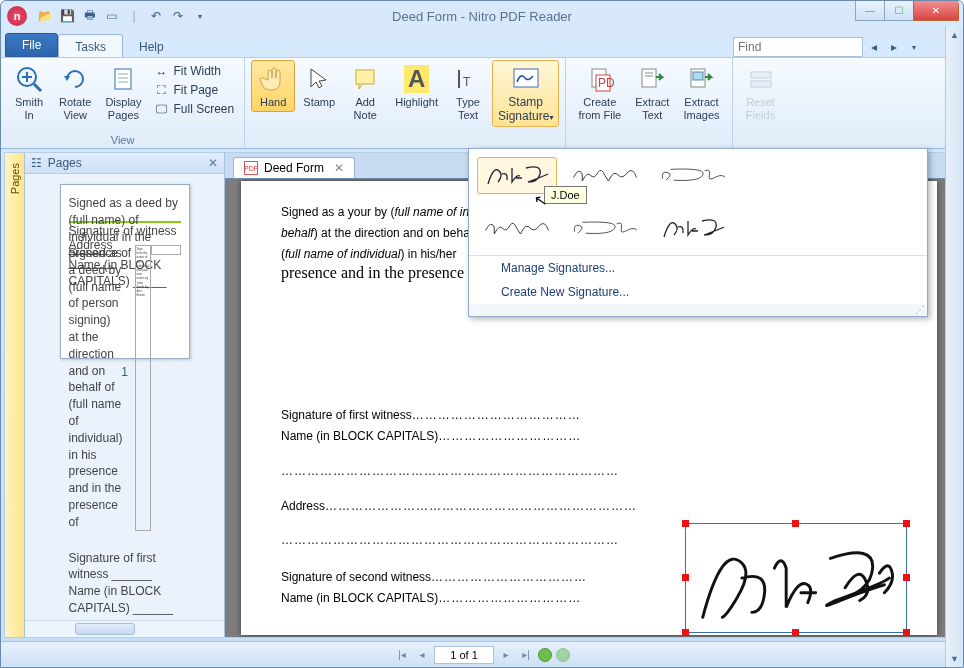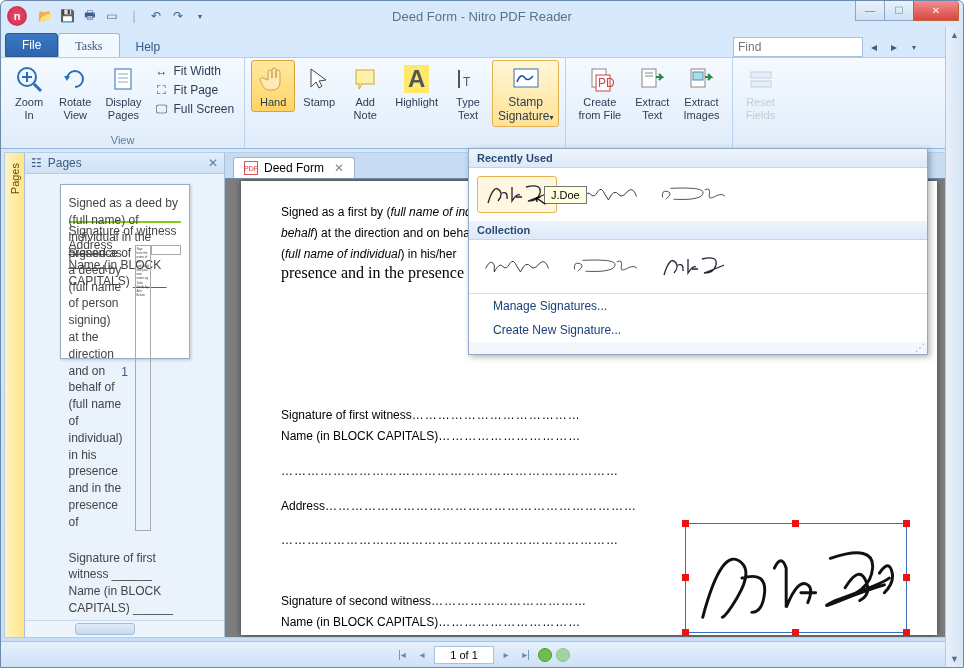--- a/index.html
+++ b/index.html
@@ -9,21 +9,21 @@
 .app-icon { width: 20px; height: 20px; background: radial-gradient(#f04d6b, #c12848); border-radius: 50%; display: flex; align-items: center; justify-content: center; color:#fff; font-weight: bold; font-size:11px; }
 .qat { display: flex; gap: 4px; margin-left: 10px; align-items: center; }
 .qat .qbtn { width: 18px; height: 18px; display:flex; align-items:center; justify-content:center; color:#3b5e8a; cursor:pointer; }
 .title { position: absolute; left: 0; right: 0; text-align: center; color: #5a728c; font-size: 13px; pointer-events:none; }
 .win-controls { position:absolute; right: 4px; top: 0; display: flex; }
 .wbtn { width: 30px; height: 20px; border: 1px solid #8aa7c6; border-top:none; background: linear-gradient(#e9f2fb,#cfe1f5); display:flex; align-items:center; justify-content:center; margin-left:-1px; font-size:10px; color:#4a6; }
 .wbtn.close { width: 46px; background: linear-gradient(#f28f8f,#d84545); border-color:#b63; border-top-right-radius:4px; color:#fff; }
 .tabrow { display:flex; align-items: flex-end; height: 26px; padding-left: 4px; }
 .filetab { background: linear-gradient(#3a79c4,#2e64aa); color:#fff; padding: 4px 16px; border-radius: 3px 3px 0 0; border:1px solid #2a5795; cursor:pointer; }
 .rtab { padding: 5px 16px 3px; color:#3b587d; cursor:pointer; }
-.rtab.active { background:#f2f8ff; border:1px solid #9db9d7; border-bottom:none; border-radius:3px 3px 0 0;font-family:Liberation Serif, serif; }
+.rtab.active { background:#f2f8ff; border:1px solid #9db9d7; border-bottom:none; border-radius:3px 3px 0 0; }
 .find { margin-left:auto; margin-right:40px; display:flex; align-items:center; gap:2px; }
 .find input { width: 130px; height: 20px; border:1px solid #a9c1dc; padding: 0 4px; color:#888; }
 .find .fbtn { width: 18px; height:18px; display:flex; align-items:center; justify-content:center; color:#3b5e8a; cursor:pointer; }
 .ribbon { background: linear-gradient(#f5faff,#e0ecfa); border-top:1px solid #b3cde8; border-bottom:1px solid #98b6d8; height: 92px; display:flex; position:relative; }
 .group { border-right:1px solid #bcd3eb; padding: 2px 6px 1px; display:flex; flex-direction:column; }
 .group-body { display:flex; flex:1; gap:2px; align-items:flex-start; }
 .group-label { text-align:center; color:#5d7a9c; font-size:11px; padding:1px 0; }
 .bigbtn { display:flex; flex-direction:column; align-items:center; justify-content:flex-start; padding:3px 6px; border-radius:3px; cursor:pointer; min-width:44px; }
 .bigbtn:hover, .bigbtn.active { background: linear-gradient(#fff7d7,#ffe294); border:1px solid #e6b24d; padding:2px 5px; }
 .bigbtn.selected { background: linear-gradient(#ffe8a0,#ffd465); border:1px solid #d9a33a; padding:2px 5px; }
@@ -75,21 +75,21 @@
 .zoom .slider { width:120px; height:4px; background:#b7cde6; position:relative; border-radius:2px; }
 .zoom .slider .sknob { position:absolute; left:38px; top:-5px; width:8px; height:14px; background:linear-gradient(#f2f8ff,#c7dbf2); border:1px solid #7fa0c6; border-radius:2px; }
 
 .dropdown { position:absolute; left:467px; top:147px; width:460px; background:#fff; border:1px solid #8fa9c7; box-shadow: 2px 2px 6px rgba(0,0,0,.3); z-index:100; }
 .dd-section { background: linear-gradient(#edf4fc,#dce9f8); padding:3px 8px; font-size:11px; color:#2a4a72; font-weight:bold; border-bottom:1px solid #c3d6ec; }
 .dd-row { display:flex; gap:8px; padding:8px; align-items:center; flex-wrap:wrap; }
 .sig-item { border:1px solid transparent; padding:2px 4px; cursor:pointer; }
 .sig-item.hover { border:1px solid #e6b24d; background:#fff7e0; border-radius:3px; }
 .sig-mini { width:70px; height:28px; }
 .dd-menu { border-top:1px solid #d3e0ef; }
-.dd-menuitem { padding:5px 24px; font-size:12px; color:#1a3f78; cursor:pointer; }
+.dd-menuitem { padding:5px 32px; font-size:12px; color:#1a3f78; cursor:pointer; }
 .dd-resize { text-align:right; padding:0 2px 1px 0; color:#8fa9c7; font-size:10px; background:#f3f7fc; }
 .tooltip { position:absolute; left:543px; top:185px; background:#ffffe1; border:1px solid #767676; padding:2px 6px; font-size:11px; z-index:101; }
 .cursor { position:absolute; left:533px; top:190px; z-index:102; font-size:16px; color:#000; pointer-events:none; transform: rotate(-10deg); }
 </style>
 </head>
 <body>
 
 <div class="window">
   <div class="titlebar">
     <div class="app-icon">n</div>
@@ -129,21 +129,21 @@
       <div class="group-body">
         <div class="bigbtn">
           <div class="ic">
               <svg width="28" height="28">
                 <circle cx="12" cy="12" r="9" fill="none" stroke="#2a6fb5" stroke-width="2"></circle>
                 <line x1="19" y1="19" x2="26" y2="26" stroke="#2a6fb5" stroke-width="3"></line>
                 <line x1="12" y1="7" x2="12" y2="17" stroke="#2a6fb5" stroke-width="2"></line>
                 <line x1="7" y1="12" x2="17" y2="12" stroke="#2a6fb5" stroke-width="2"></line>
               </svg>
             </div>
-          <div class="lbl" style="white-space:pre-line">Zoom
+          <div class="lbl" style="white-space:pre-line">Smith
 In</div>
         </div>
         <div class="bigbtn">
           <div class="ic">
               <svg width="28" height="28">
                 <path d="M6 14 A8 8 0 1 1 14 22" fill="none" stroke="#2a6fb5" stroke-width="2"></path>
                 <polygon points="3,11 9,11 6,16" fill="#2a6fb5"></polygon>
               </svg>
             </div>
           <div class="lbl" style="white-space:pre-line">Rotate
@@ -326,31 +326,31 @@
     <div class="docarea">
       <div class="doc-tabs">
         <div class="doc-tab">
           <span class="dic">PDF</span>
           <span>Deed Form</span>
           <span class="dx">✕</span>
         </div>
       </div>
       <div class="viewer">
         <div class="page">
-          <p><span>Signed as a first by (</span><span class="ital">full name of individual acting as a director</span></p>
+          <p><span>Signed as a your by (</span><span class="ital">full name of individual acting as a director</span></p>
           <p><span class="ital">behalf</span><span>) at the direction and on behalf of</span></p>
           <p><span>(</span><span class="ital">full name of individual</span><span>) in his/her</span></p>
           <p>presence and in the presence of:</p>
           <div style="height:120px"></div>
           <p><span>Signature of first witness</span><span class="dots">…………………………………</span></p>
           <p><span>Name (in BLOCK CAPITALS)</span><span class="dots">……………………………</span></p>
           <p style="margin-top:14px"><span class="dots">……………………………………………………………………</span></p>
           <p style="margin-top:14px"><span>Address</span><span class="dots">………………………………………………………………</span></p>
           <p style="margin-top:14px"><span class="dots">……………………………………………………………………</span></p>
-          <p style="margin-top:40px"><span>Signature of second witness</span><span class="dots">………………………………</span></p>
+          <p style="margin-top:16px"><span>Signature of second witness</span><span class="dots">………………………………</span></p>
           <p><span>Name (in BLOCK CAPITALS)</span><span class="dots">……………………………</span></p>
         </div>
         <div class="sig-box">
           <svg class="sig-svg" viewBox="0 0 220 110">
               <path d="M15 95 Q35 20 55 40 Q65 50 50 75 Q40 92 35 95 M55 55 Q80 48 78 70 Q76 90 65 90 M88 45 Q95 30 100 45 L100 85 Q112 55 122 62 Q128 66 122 80 M115 70 L130 70 M145 35 Q190 20 188 45 Q186 70 150 78 Q200 60 205 55 M150 78 Q130 88 155 78 Q180 68 200 62 M160 65 Q175 40 182 60 Q186 72 175 78 M195 50 Q205 35 208 50 Q210 60 200 70" fill="none" stroke="#111" stroke-width="3" stroke-linecap="round"></path>
             </svg>
           <div class="handle h-tl"></div><div class="handle h-tm"></div><div class="handle h-tr"></div>
           <div class="handle h-ml"></div><div class="handle h-mr"></div>
           <div class="handle h-bl"></div><div class="handle h-bm"></div><div class="handle h-br"></div>
         </div>
@@ -369,33 +369,31 @@
       <div class="nbtn">◂</div>
       <input type="text" value="1 of 1" style="">
       <div class="nbtn">▸</div>
       <div class="nbtn">▸|</div>
       <div class="go back"></div>
       <div class="go" style="opacity:.5"></div>
     </div>
   </div>
 
   <div class="dropdown">
-    <div class="dd-section">Recently Used</div>
     <div class="dd-row">
       <div class="sig-item hover"><svg class="sig-mini" viewBox="0 0 70 28">
             <path d="M6 24 Q12 4 18 12 Q21 16 16 22 M20 14 Q26 12 25 20 M30 8 L30 22 Q35 14 38 16 M34 18 L40 18 M44 8 Q60 4 58 14 Q56 22 46 22 Q62 16 66 14" fill="none" stroke="#223" stroke-width="1.3"></path>
           </svg></div>
       <div class="sig-item"><svg class="sig-mini" viewBox="0 0 80 28">
             <path d="M4 18 Q10 6 14 14 L14 22 Q20 10 24 16 Q28 20 32 12 Q36 6 40 16 L44 22 Q50 8 56 16 Q60 20 66 12 Q72 6 76 18" fill="none" stroke="#223" stroke-width="1"></path>
           </svg></div>
       <div class="sig-item"><svg class="sig-mini" viewBox="0 0 90 28">
             <path d="M6 20 Q4 10 12 12 Q20 14 10 22 M16 8 Q60 6 58 14 Q56 24 20 22 M60 10 Q68 6 66 16 Q64 24 74 18 Q82 14 86 18" fill="none" stroke="#223" stroke-width="1"></path>
           </svg></div>
     </div>
-    <div class="dd-section">Collection</div>
     <div class="dd-row">
       <div class="sig-item"><svg class="sig-mini" viewBox="0 0 80 28">
             <path d="M4 18 Q10 6 14 14 L14 22 Q20 10 24 16 Q28 20 32 12 Q36 6 40 16 L44 22 Q50 8 56 16 Q60 20 66 12 Q72 6 76 18" fill="none" stroke="#223" stroke-width="1"></path>
           </svg></div>
       <div class="sig-item"><svg class="sig-mini" viewBox="0 0 90 28">
             <path d="M6 20 Q4 10 12 12 Q20 14 10 22 M16 8 Q60 6 58 14 Q56 24 20 22 M60 10 Q68 6 66 16 Q64 24 74 18 Q82 14 86 18" fill="none" stroke="#223" stroke-width="1"></path>
           </svg></div>
       <div class="sig-item"><svg class="sig-mini" viewBox="0 0 70 28">
             <path d="M6 24 Q12 4 18 12 Q21 16 16 22 M20 14 Q26 12 25 20 M30 8 L30 22 Q35 14 38 16 M34 18 L40 18 M44 8 Q60 4 58 14 Q56 22 46 22 Q62 16 66 14" fill="none" stroke="#223" stroke-width="1.3"></path>
           </svg></div>

